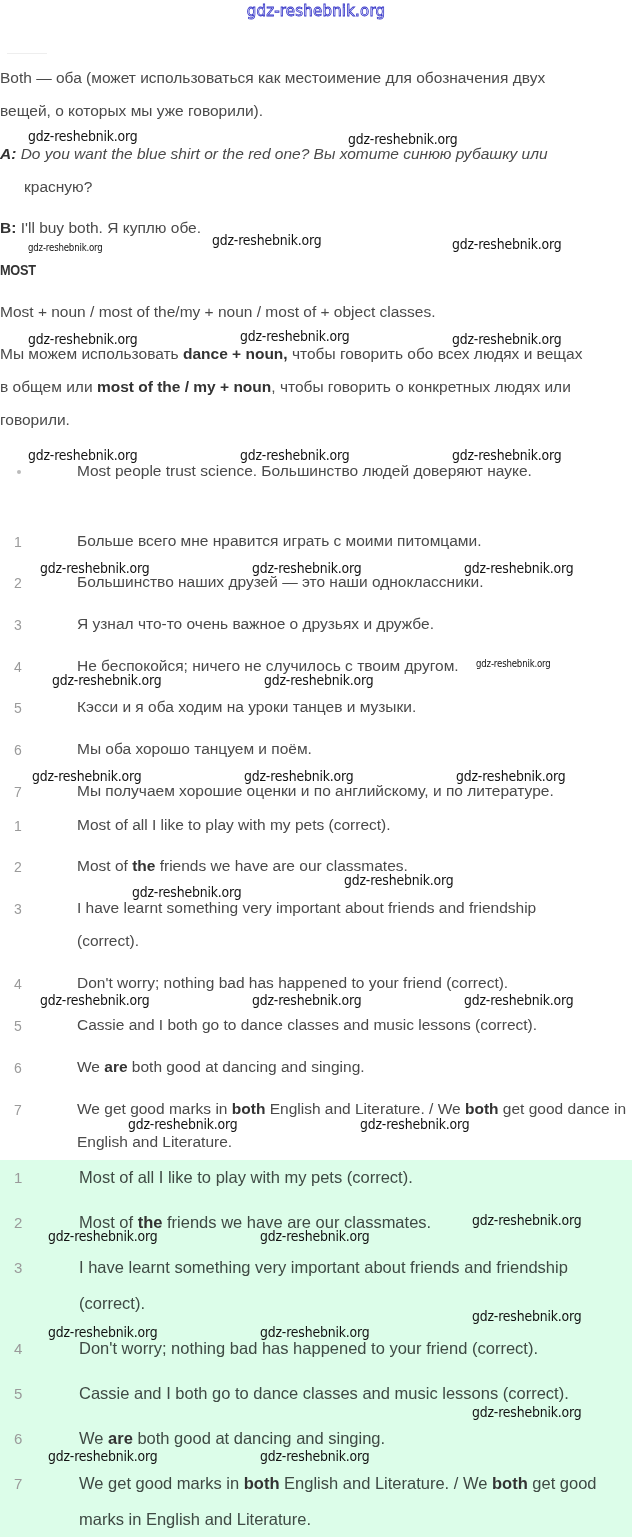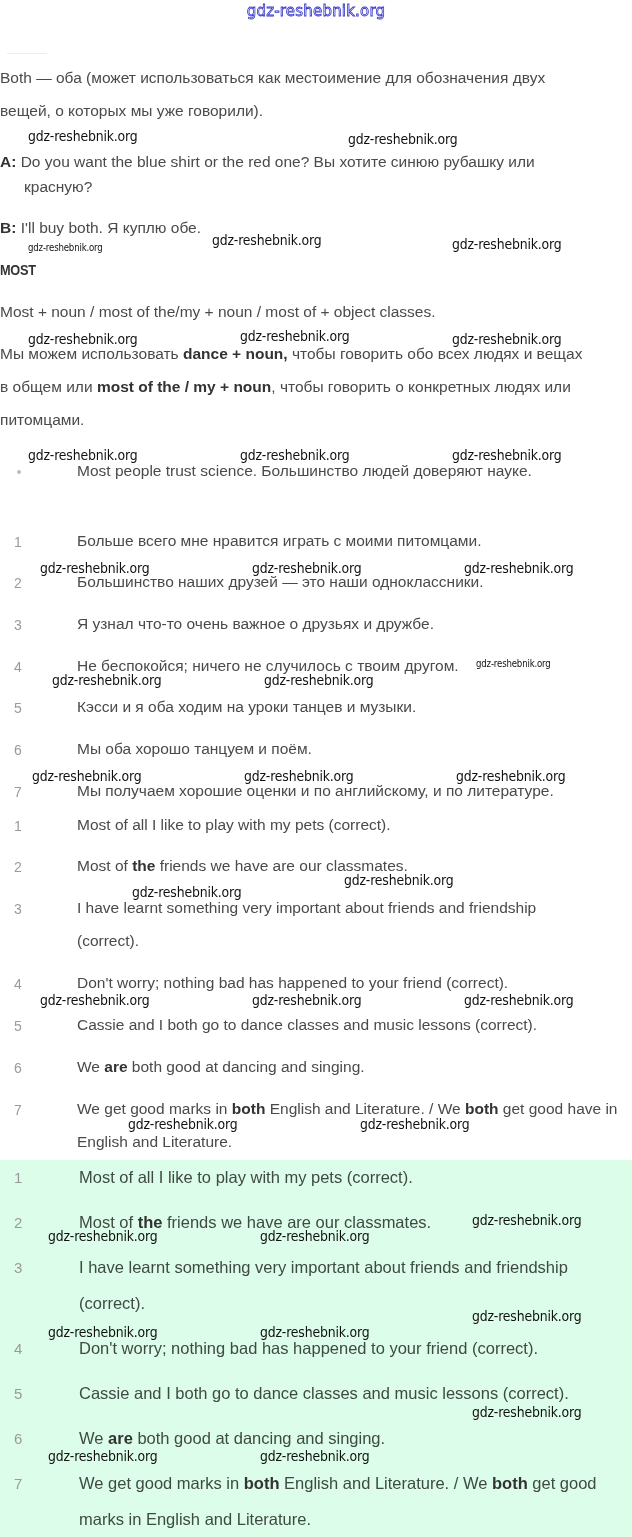--- a/index.html
+++ b/index.html
@@ -29,29 +29,29 @@
   .gnum { font-size: 15px; }
 </style>
 </head>
 <body>
 
 <div class="top-wm">gdz-reshebnik.org</div>
 <div class="divider"></div>
 
 <div class="line" style="top:68px;">Both — оба (может использоваться как местоимение для обозначения двух</div>
 <div class="line" style="top:101px;">вещей, о которых мы уже говорили).</div>
-<div class="line" style="top:152px;"><span class="label-ab">A:</span><span> Do you want the blue shirt or the red one? Вы хотите синюю рубашку или</span></div>
+<div class="line" style="top:144px;font-style:italic;"><span class="label-ab">A:</span><span> Do you want the blue shirt or the red one? Вы хотите синюю рубашку или</span></div>
 <div class="line" style="top:177px;padding-left:24px;">красную?</div>
 <div class="line" style="top:218px;"><span class="label-ab">B:</span><span> I'll buy both. Я куплю обе.</span></div>
 
 <div class="line heading" style="top:260px;">MOST</div>
 <div class="line" style="top:302px;">Most + noun / most of the/my + noun / most of + object classes.</div>
 <div class="line" style="top:344px;"><span>Мы можем использовать </span><span class="bold">dance + noun,</span><span> чтобы говорить обо всех людях и вещах</span></div>
 <div class="line" style="top:377px;"><span>в общем или </span><span class="bold">most of the / my + noun</span><span>, чтобы говорить о конкретных людях или</span></div>
-<div class="line" style="top:410px;">питомцами.</div>
+<div class="line" style="top:410px;">говорили.</div>
 <div class="bullet" style="top:470px;"></div>
 <div class="line ind" style="top:461px;">Most people trust science. Большинство людей доверяют науке.</div>
 
 <div>
   <div class="num" style="top:532px;">1</div>
   <div class="line ind" style="top:531px;">Больше всего мне нравится играть с моими питомцами.</div>
   <div class="num" style="top:573px;">2</div>
   <div class="line ind" style="top:572px;">Большинство наших друзей — это наши одноклассники.</div>
   <div class="num" style="top:615px;">3</div>
   <div class="line ind" style="top:614px;">Я узнал что-то очень важное о друзьях и дружбе.</div>
@@ -73,21 +73,21 @@
   <div class="num" style="top:899px;">3</div>
   <div class="line ind" style="top:898px;">I have learnt something very important about friends and friendship</div>
   <div class="line ind" style="top:931px;">(correct).</div>
   <div class="num" style="top:974px;">4</div>
   <div class="line ind" style="top:973px;">Don't worry; nothing bad has happened to your friend (correct).</div>
   <div class="num" style="top:1016px;">5</div>
   <div class="line ind" style="top:1015px;">Cassie and I both go to dance classes and music lessons (correct).</div>
   <div class="num" style="top:1058px;">6</div>
   <div class="line ind" style="top:1057px;"><span>We </span><span class="bold">are</span><span> both good at dancing and singing.</span></div>
   <div class="num" style="top:1100px;">7</div>
-  <div class="line ind" style="top:1099px;"><span>We get good marks in </span><span class="bold">both</span><span> English and Literature. / We </span><span class="bold">both</span><span> get good have in</span></div>
+  <div class="line ind" style="top:1099px;"><span>We get good marks in </span><span class="bold">both</span><span> English and Literature. / We </span><span class="bold">both</span><span> get good dance in</span></div>
   <div class="line ind" style="top:1132px;">English and Literature.</div>
 </div>
 
 <div class="green-box"></div>
 <div>
   <div class="num gnum" style="top:1168px;">1</div>
   <div class="line ind gline" style="top:1167px; left:35px;">Most of all I like to play with my pets (correct).</div>
   <div class="num gnum" style="top:1213px;">2</div>
   <div class="line ind gline" style="top:1212px; left:35px;"><span>Most of </span><span class="bold">the</span><span> friends we have are our classmates.</span></div>
   <div class="num gnum" style="top:1258px;">3</div>

